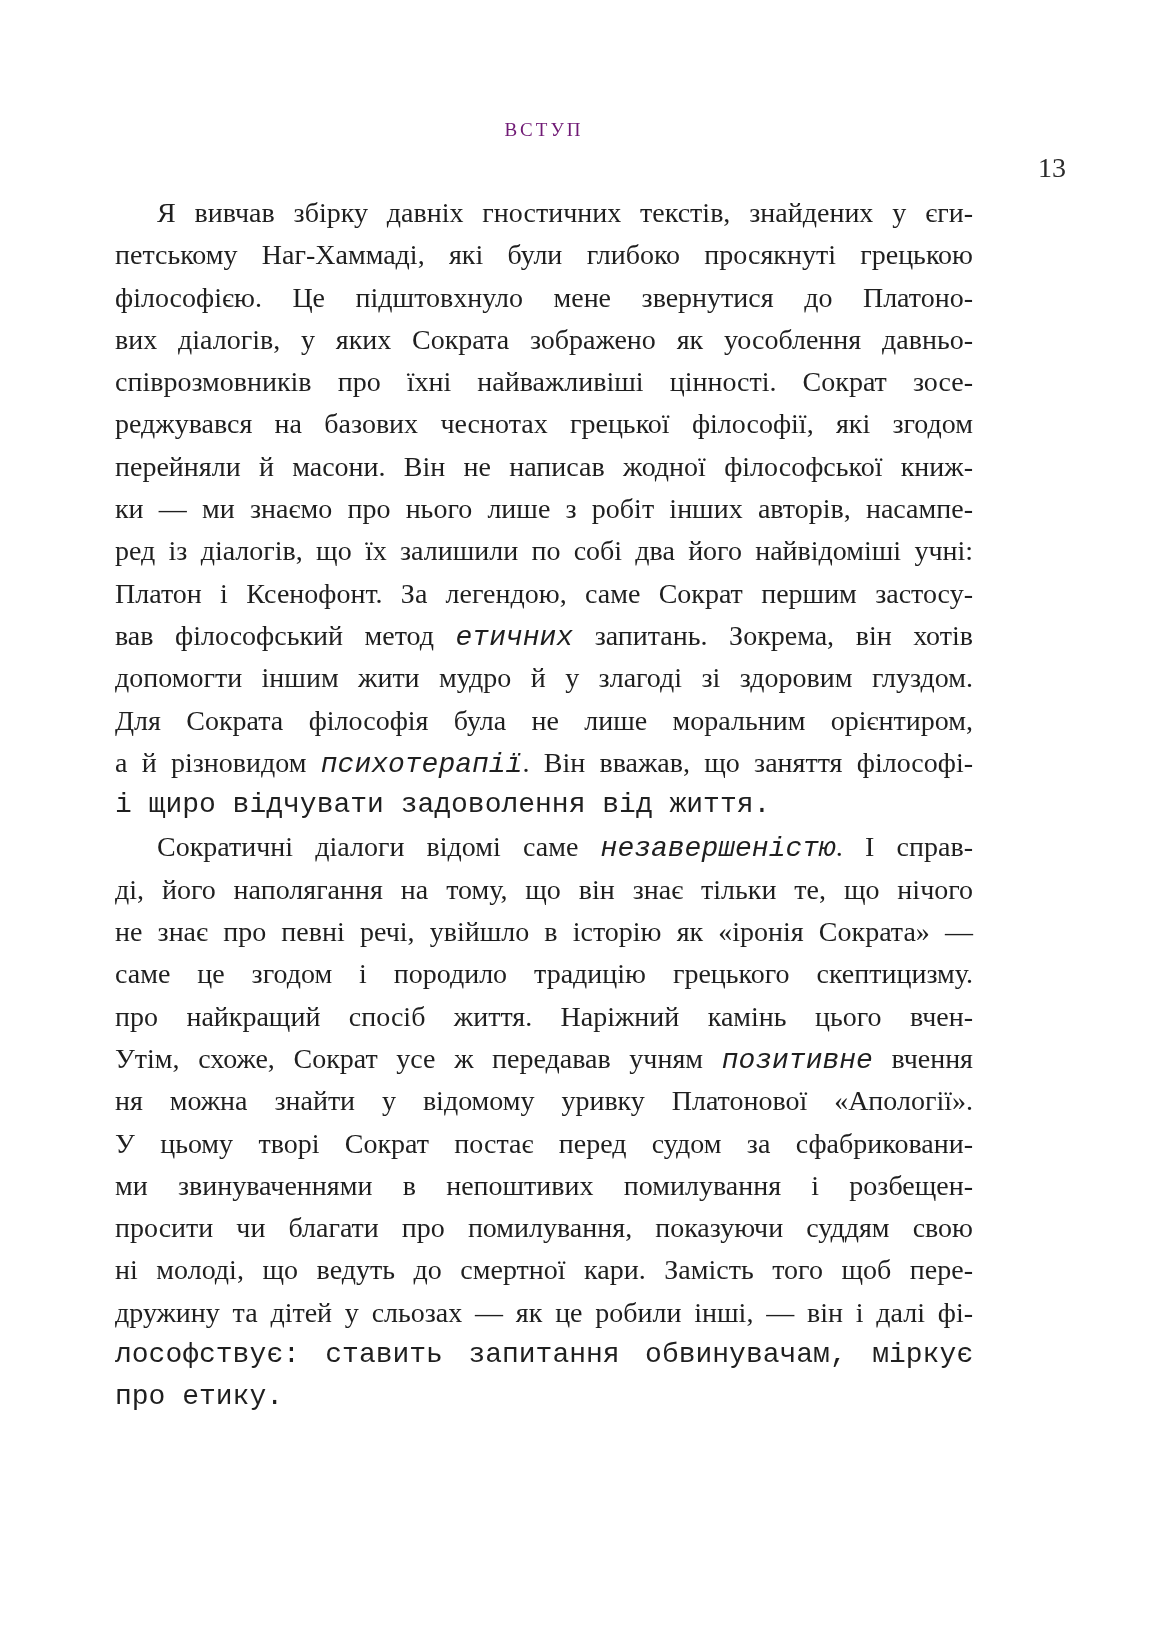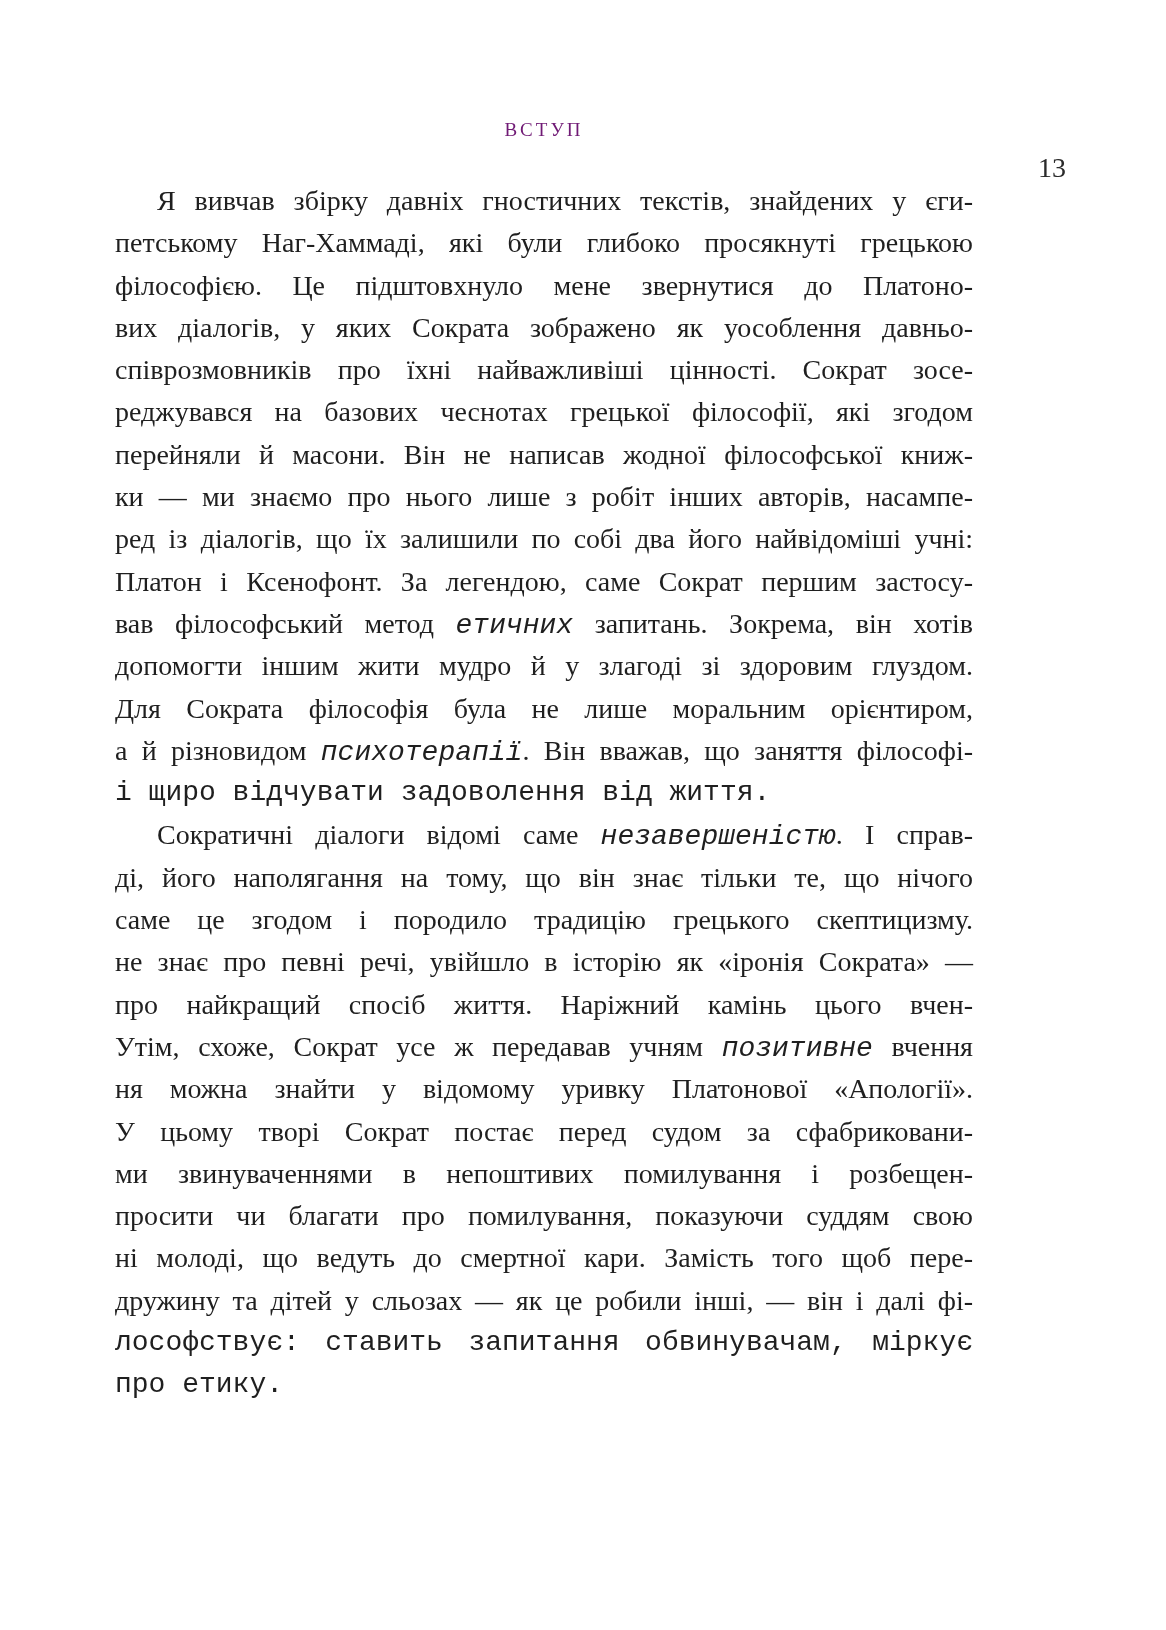--- a/index.html
+++ b/index.html
@@ -33,21 +33,21 @@
     left: 996px;
     width: 70px;
     text-align: right;
     font-size: 28px;
     line-height: 30px;
     color: #2a2a2a;
     margin-top: 36px;
   }
   .body-text {
     position: absolute;
-    top: 180px;
+    top: 192px;
     left: 115px;
     width: 858px;
     font-size: 28px;
     line-height: 42.3px;
     color: #1f1f1f;
   }
   .paragraph { margin: 0; }
   .line {
     text-align: justify;
     text-align-last: justify;
@@ -84,22 +84,22 @@
         <div class="line"><span>Платон і Ксенофонт. За легендою, саме Сократ першим застосу-</span></div>
         <div class="line"><span>вав філософський метод </span><em>етичних</em><span> запитань. Зокрема, він хотів</span></div>
         <div class="line"><span>допомогти іншим жити мудро й у злагоді зі здоровим глуздом.</span></div>
         <div class="line"><span>Для Сократа філософія була не лише моральним орієнтиром,</span></div>
         <div class="line"><span>а й різновидом </span><em>психотерапії</em><span>. Він вважав, що заняття філософі-</span></div>
         <div class="line last"><span>і щиро відчувати задоволення від життя.</span></div>
       </div>
       <div class="paragraph">
         <div class="line indent"><span>Сократичні діалоги відомі саме </span><em>незавершеністю</em><span>. І справ-</span></div>
         <div class="line"><span>ді, його наполягання на тому, що він знає тільки те, що нічого</span></div>
+        <div class="line"><span>не знає про певні речі, увійшло в історію як «іронія Сократа» —</span></div>
         <div class="line"><span>саме це згодом і породило традицію грецького скептицизму.</span></div>
-        <div class="line"><span>не знає про певні речі, увійшло в історію як «іронія Сократа» —</span></div>
         <div class="line"><span>про найкращий спосіб життя. Наріжний камінь цього вчен-</span></div>
         <div class="line"><span>Утім, схоже, Сократ усе ж передавав учням </span><em>позитивне</em><span> вчення</span></div>
         <div class="line"><span>ня можна знайти у відомому уривку Платонової «Апології».</span></div>
         <div class="line"><span>У цьому творі Сократ постає перед судом за сфабриковани-</span></div>
         <div class="line"><span>ми звинуваченнями в непоштивих помилування і розбещен-</span></div>
         <div class="line"><span>просити чи благати про помилування, показуючи суддям свою</span></div>
         <div class="line"><span>ні молоді, що ведуть до смертної кари. Замість того щоб пере-</span></div>
         <div class="line"><span>дружину та дітей у сльозах — як це робили інші, — він і далі фі-</span></div>
         <div class="line last"><span>лософствує: ставить запитання обвинувачам, міркує про етику.</span></div>
       </div>

